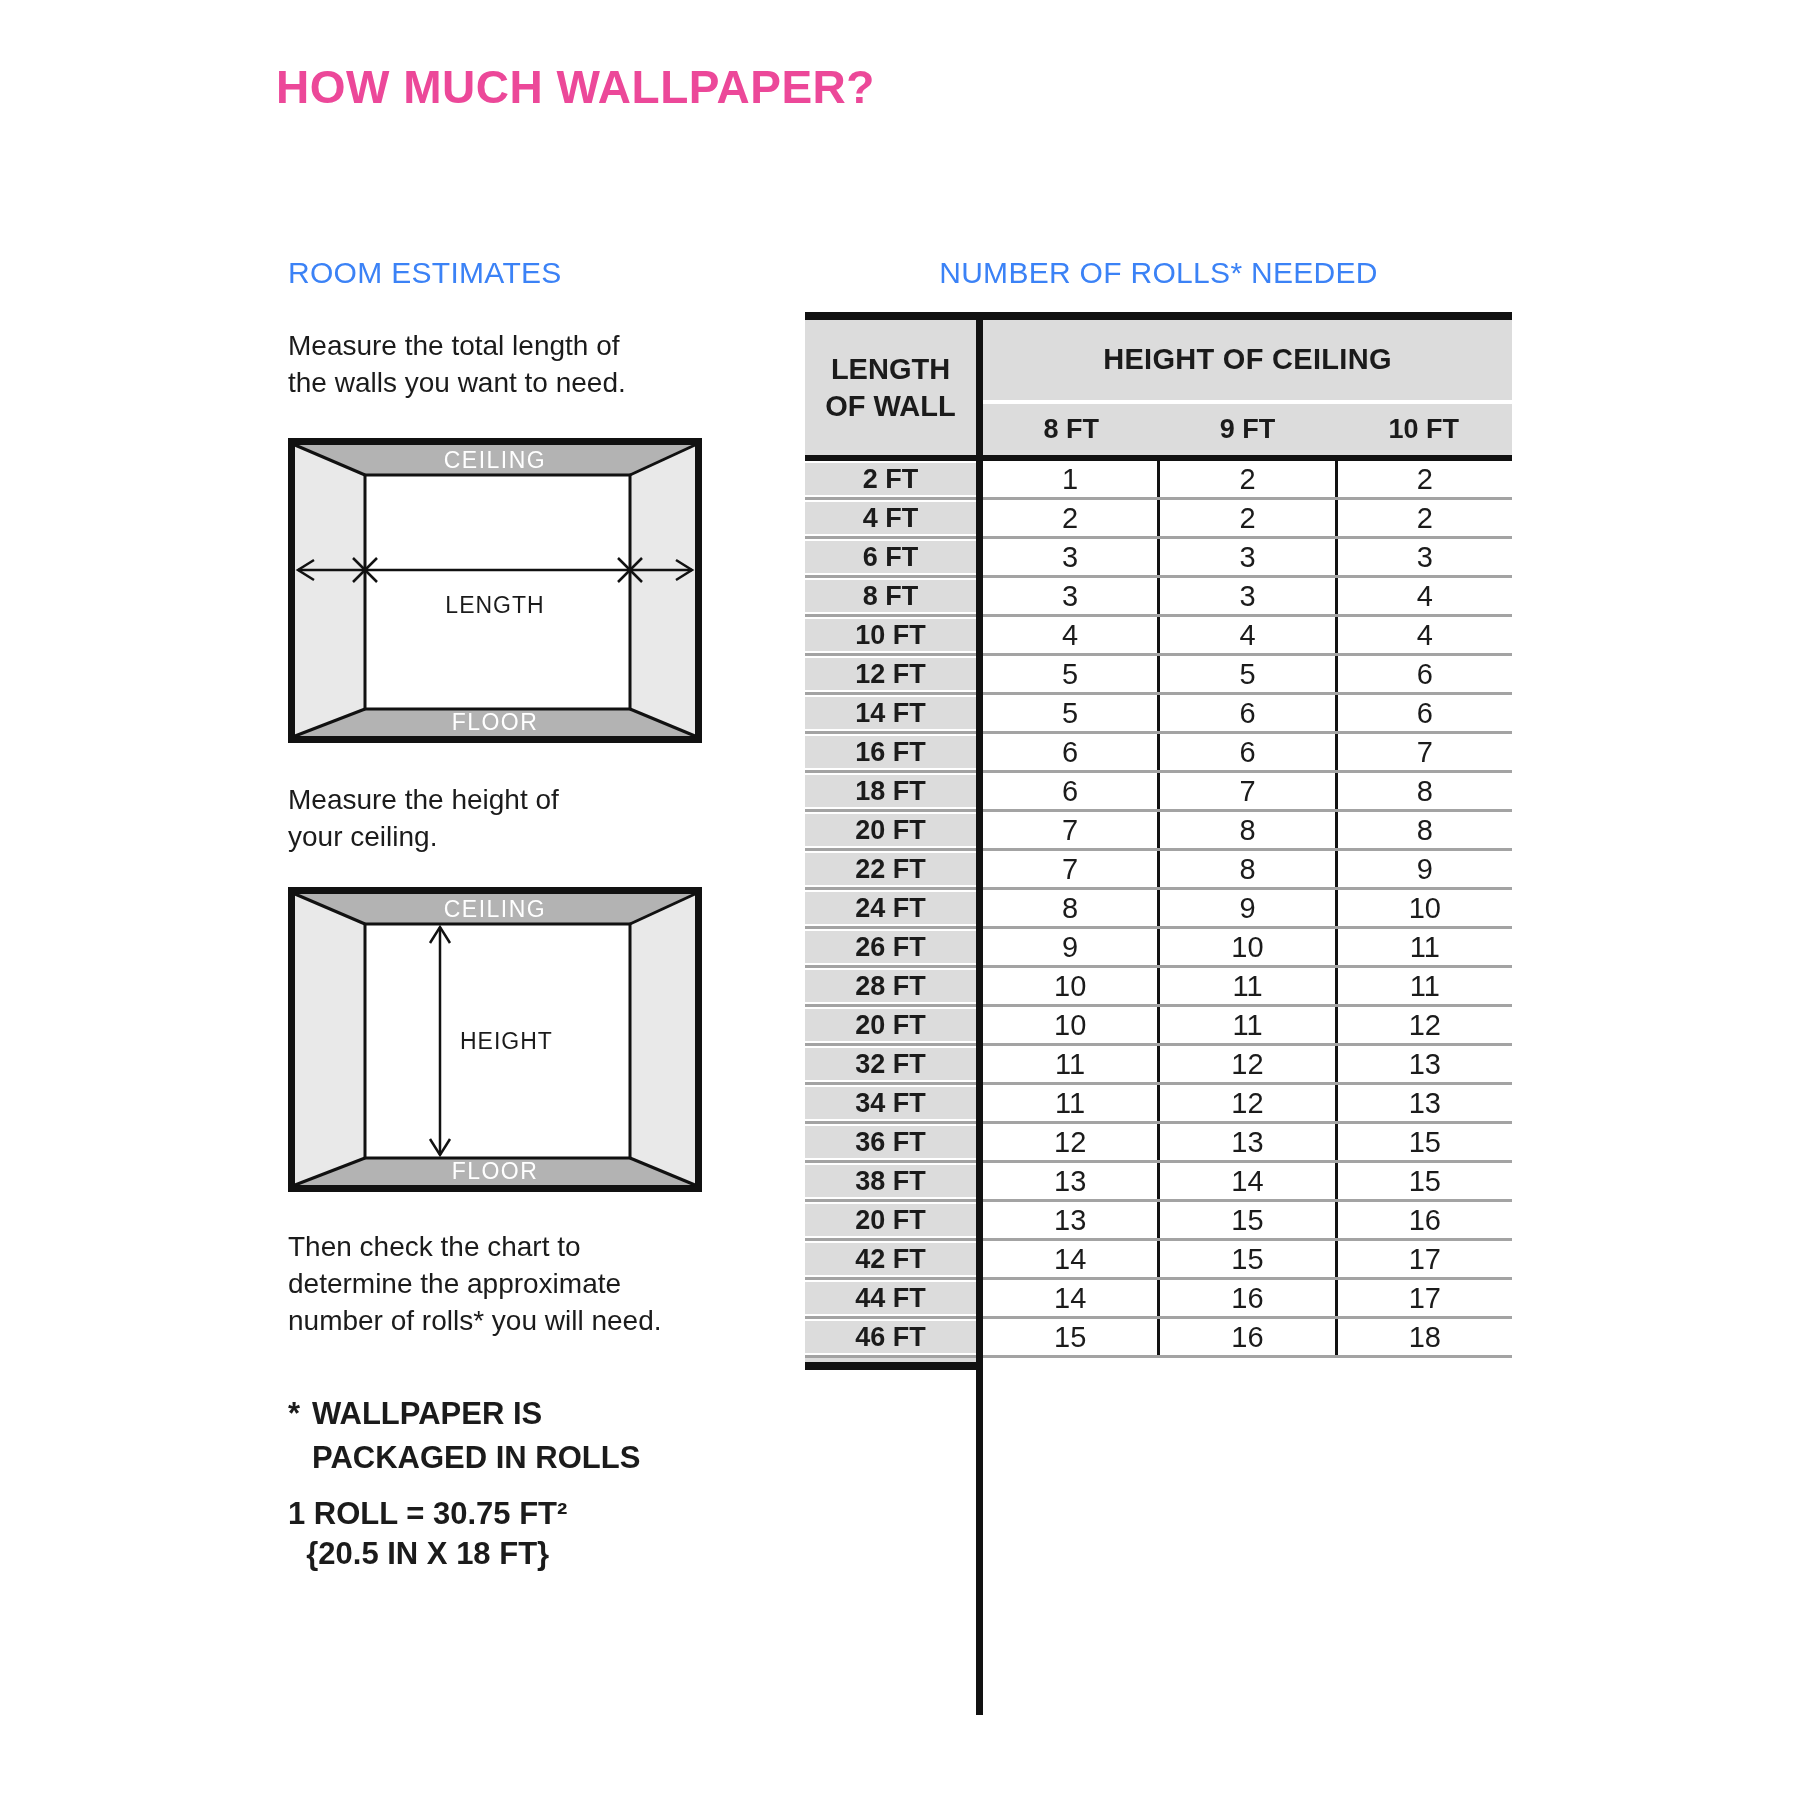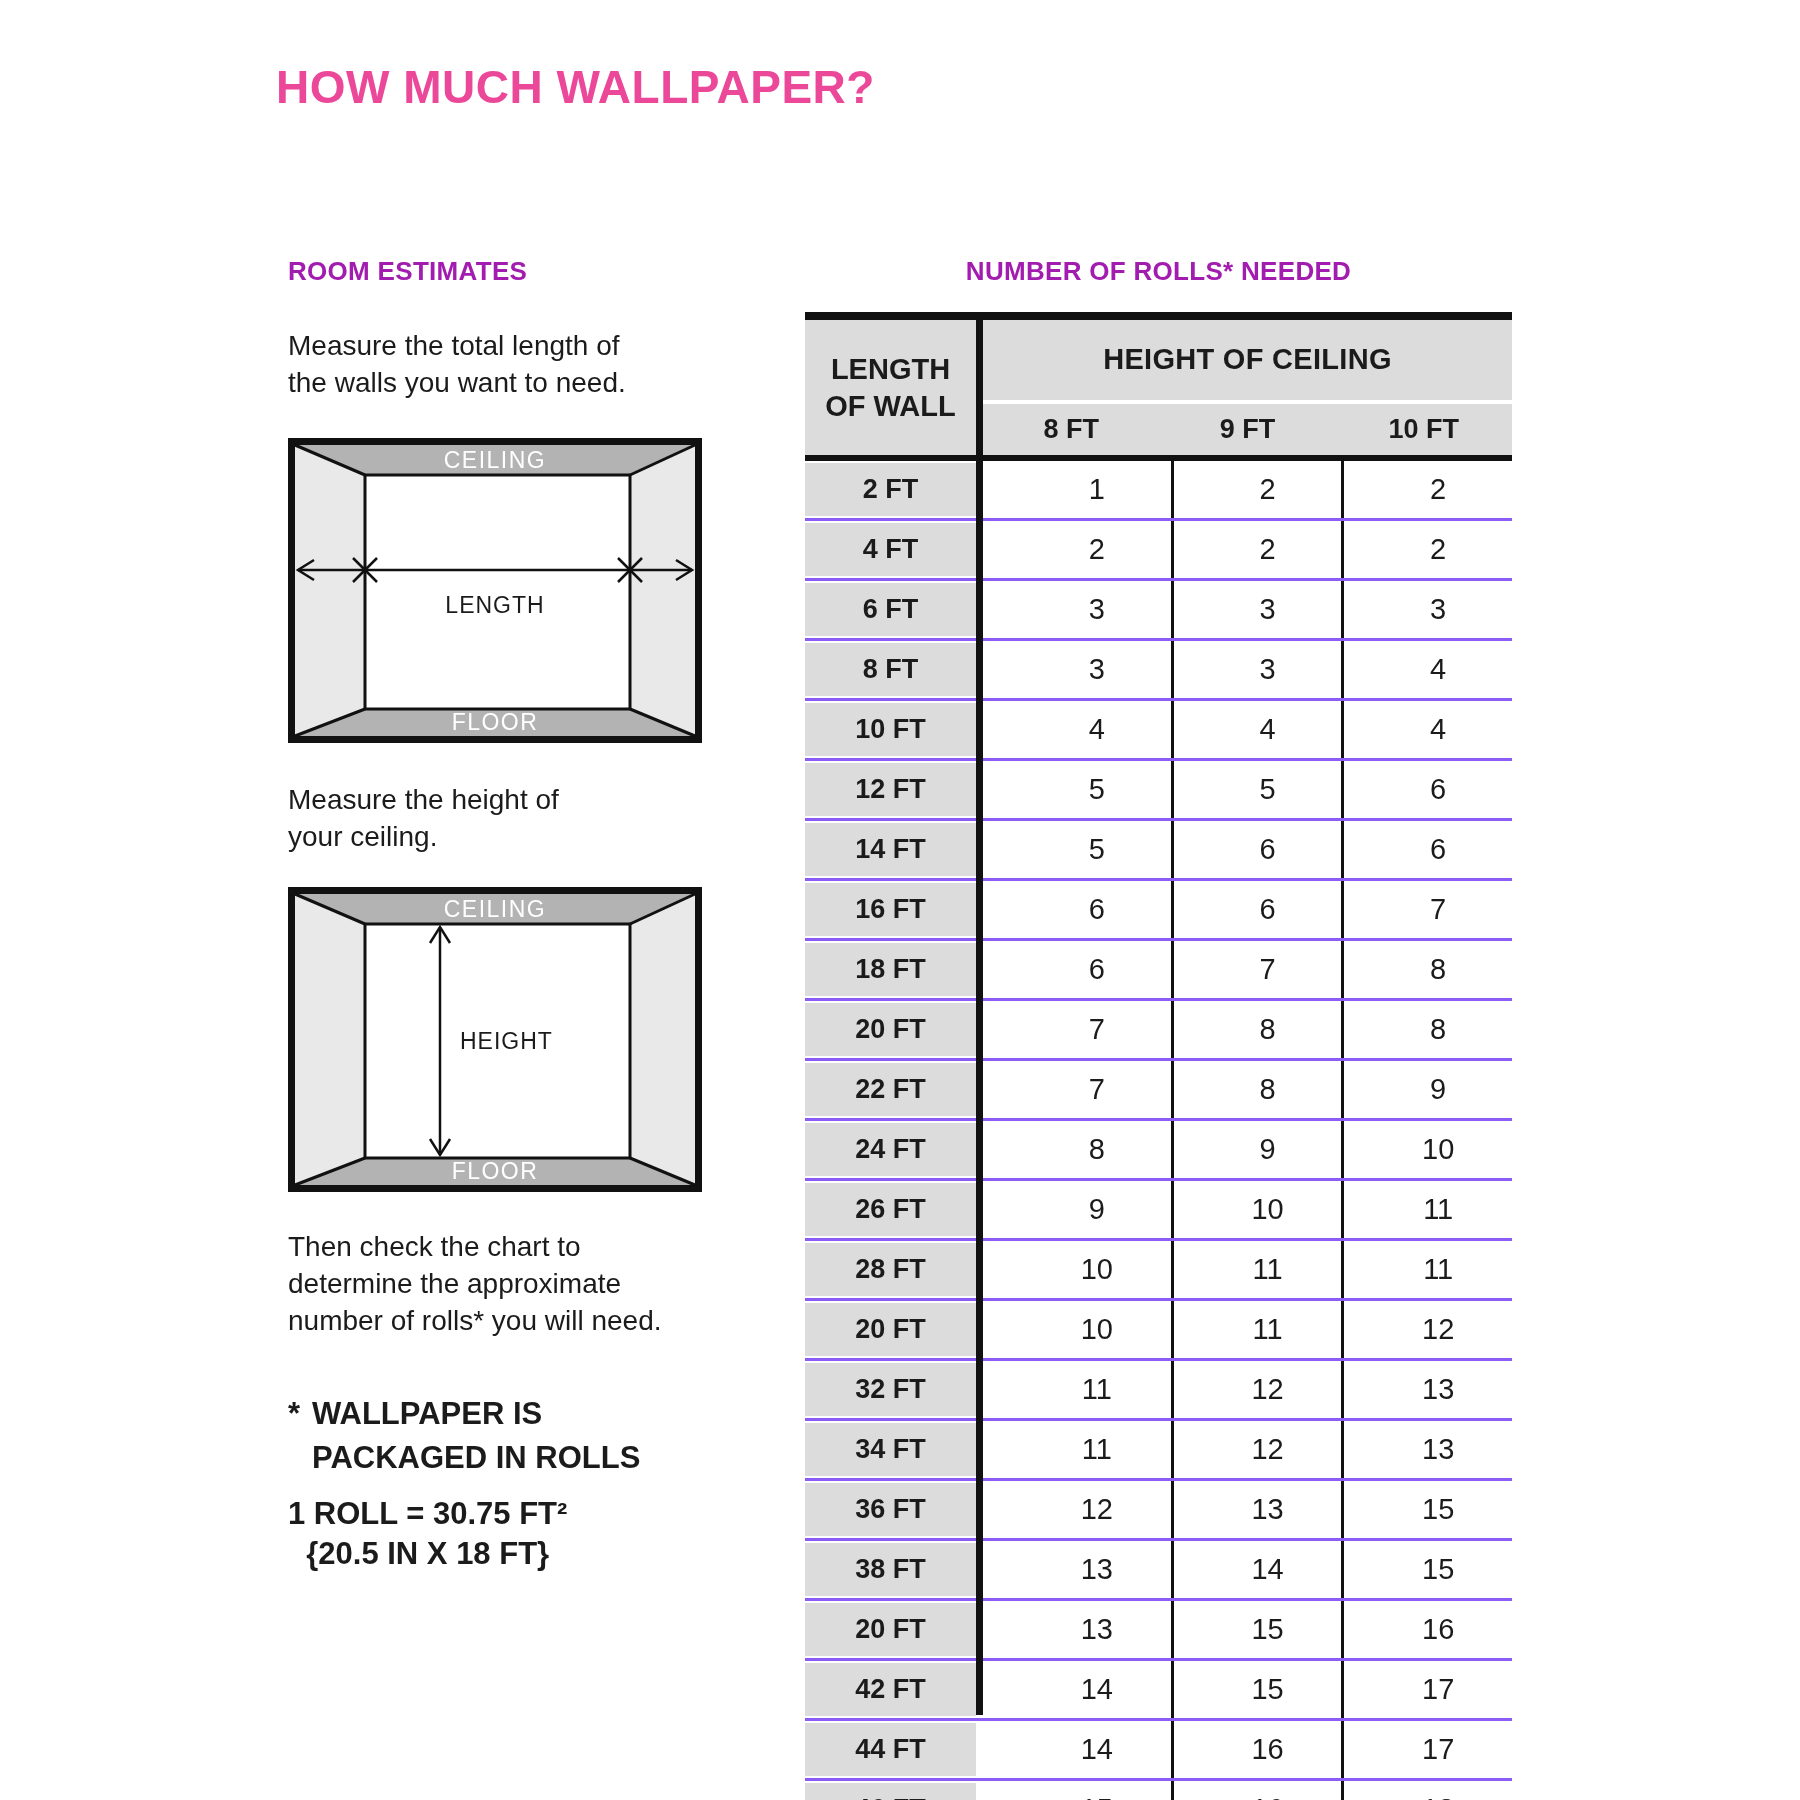--- a/index.html
+++ b/index.html
@@ -1,21 +1,21 @@
 <!DOCTYPE html>
 <html><head>
 <meta charset="utf-8">
 <style>
   html,body{margin:0;padding:0;}
   body{font-family:"Liberation Sans","DejaVu Sans",sans-serif;background:#ffffff;}
   .page{position:relative;width:1800px;height:1800px;background:#ffffff;overflow:hidden;color:#1b1b1b;}
 
   .title{position:absolute;left:276px;top:60px;font-size:46px;font-weight:bold;color:#ec4899;letter-spacing:0.5px;}
 
-  .section-heading{position:absolute;font-size:26px;font-weight:bold;color:#a21caf;letter-spacing:0.3px;}
+  .section-heading{position:absolute;font-size:30px;font-weight:normal;color:#3b82f6;letter-spacing:0.3px;}
   .h-room{left:288px;top:256px;}
   .h-rolls{left:805px;top:256px;width:707px;text-align:center;}
 
   .para{position:absolute;left:288px;font-size:28px;line-height:37px;color:#1b1b1b;}
   .para span{display:block;}
   .p1{top:327px;}
   .p2{top:781px;}
   .p3{top:1228px;}
 
   .note{position:absolute;left:288px;top:1392px;font-size:31px;font-weight:bold;line-height:44px;display:flex;}
@@ -34,21 +34,21 @@
   .t-topborder{height:8px;background:#111;}
   .t-divider{position:absolute;left:171px;top:0;width:7px;height:1403px;background:#111;z-index:5;}
   .t-header{display:flex;height:135px;border-bottom:6px solid #111;background:#fff;}
   .t-rowhead{width:171px;background:#dcdcdc;display:flex;flex-direction:column;align-items:center;justify-content:center;font-size:29px;font-weight:bold;line-height:37px;}
   .t-hspacer{width:7px;}
   .t-colarea{flex:1;display:flex;flex-direction:column;background:#fff;}
   .t-colmain{height:92px;margin-bottom:4px;background:#dcdcdc;display:flex;align-items:center;justify-content:center;font-size:29px;font-weight:bold;letter-spacing:0.3px;}
   .t-subrow{height:59px;background:#dcdcdc;display:flex;}
   .t-subrow span{flex:1;display:flex;align-items:center;justify-content:center;font-size:27px;font-weight:bold;}
   .t-body{}
-  .t-row{display:flex;height:60px;box-sizing:border-box;border-bottom:3px solid #8b5cf6;gap:20px;}
+  .t-row{display:flex;height:39px;box-sizing:border-box;border-bottom:3px solid #a3a3a3;}
   .t-label{width:171px;box-sizing:border-box;background:#dcdcdc;border-top:2px solid #fff;border-bottom:2px solid #fff;display:flex;align-items:center;justify-content:center;font-size:27px;font-weight:bold;}
   .t-spacer{width:7px;}
   .t-cell{flex:1;box-sizing:border-box;border-right:3px solid #111;display:flex;align-items:center;justify-content:center;font-size:29px;}
   .t-cell:last-child{border-right:none;}
   .t-bottomcap{width:178px;height:4px;background:#dcdcdc;border-bottom:8px solid #111;}
 
   
   .svg-band-label{fill:#ffffff;font-size:23px;letter-spacing:1.5px;font-family:"Liberation Sans",sans-serif;}
   .svg-dim-label{fill:#1b1b1b;font-size:23px;letter-spacing:1px;font-family:"Liberation Sans",sans-serif;}
 </style>

